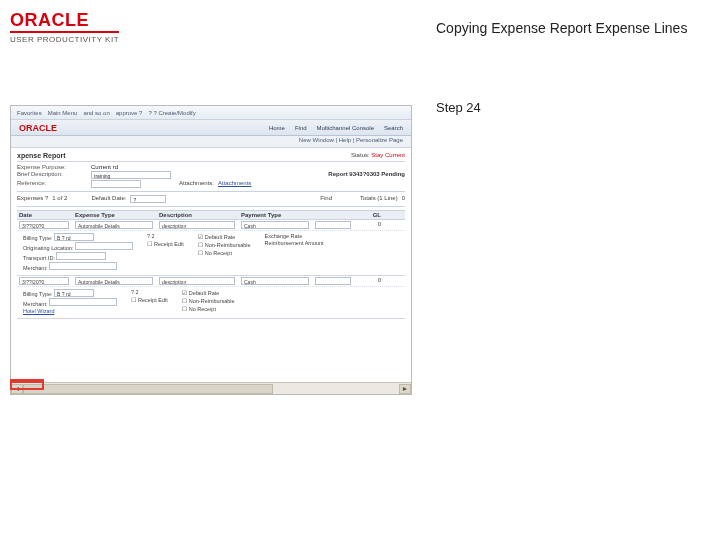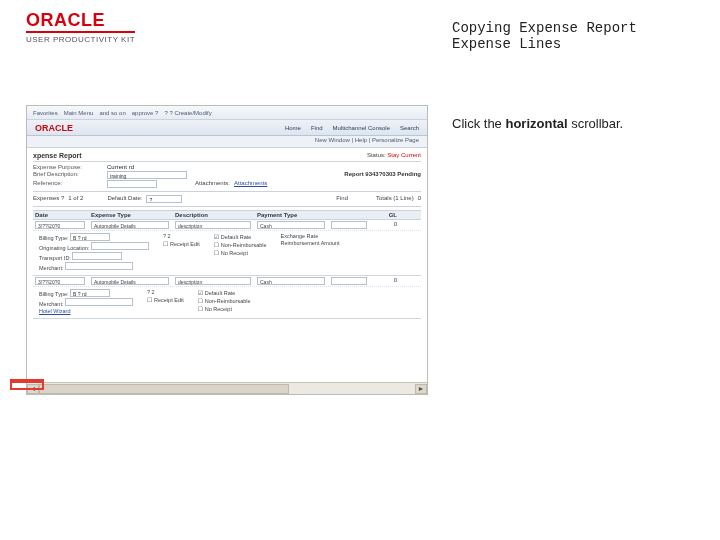--- a/index.html
+++ b/index.html
@@ -9,21 +9,20 @@
     font-family: Arial, Helvetica, sans-serif;
     font-size: 12px;
     color: #222;
     background: #fff;
     position: relative;
   }
   .page {
     display: flex;
     width: 100%;
     height: 100%;
-    padding-left: 16px;
   }
   
   .left {
     width: 420px;
     padding: 10px 4px 10px 10px;
   }
   .brand {
     margin-bottom: 6px;
   }
   .brand .oracle {
@@ -201,21 +200,20 @@
   }
   
   .right {
     flex: 1;
     padding: 20px 20px 10px 16px;
   }
   .topic-title {
     font-size: 14px;
     color: #222;
     margin-bottom: 64px;
-    font-family: Liberation Mono, monospace;
   }
   .step {
     font-size: 13px;
     margin-bottom: 22px;
   }
   .para {
     font-size: 13px;
     line-height: 1.25;
     margin-bottom: 20px;
     max-width: 260px;
@@ -380,17 +378,15 @@
         </div>
         <div class="arrow">►</div>
       </div>
     </div>
 
     <div class="highlight-left"></div>
   </div>
 
   <div class="right">
     <div class="topic-title">Copying Expense Report Expense Lines</div>
-    <div class="para">
-      <span>Click the </span><strong>horizontal</strong><span> scrollbar.</span>
-    </div>
+    <div class="step">Step 24</div>
   </div>
 </div>
 
 </body></html>

